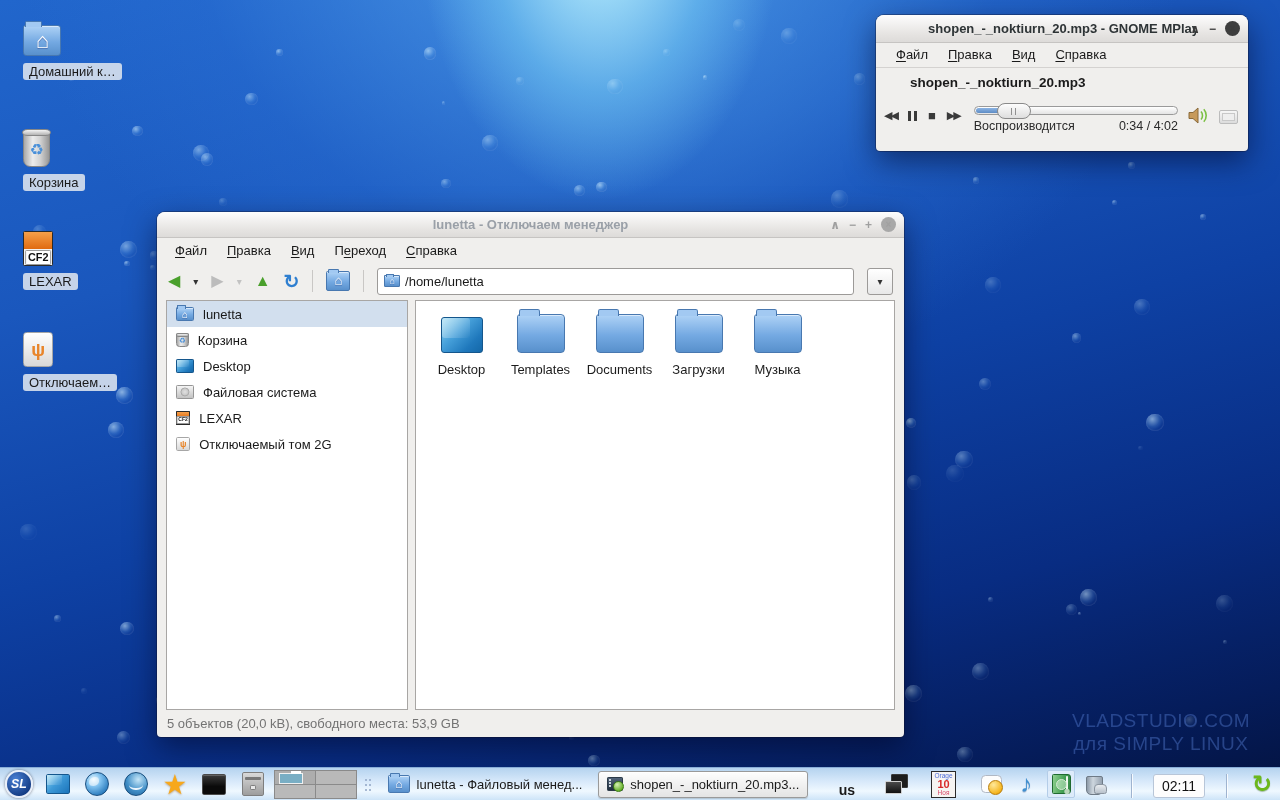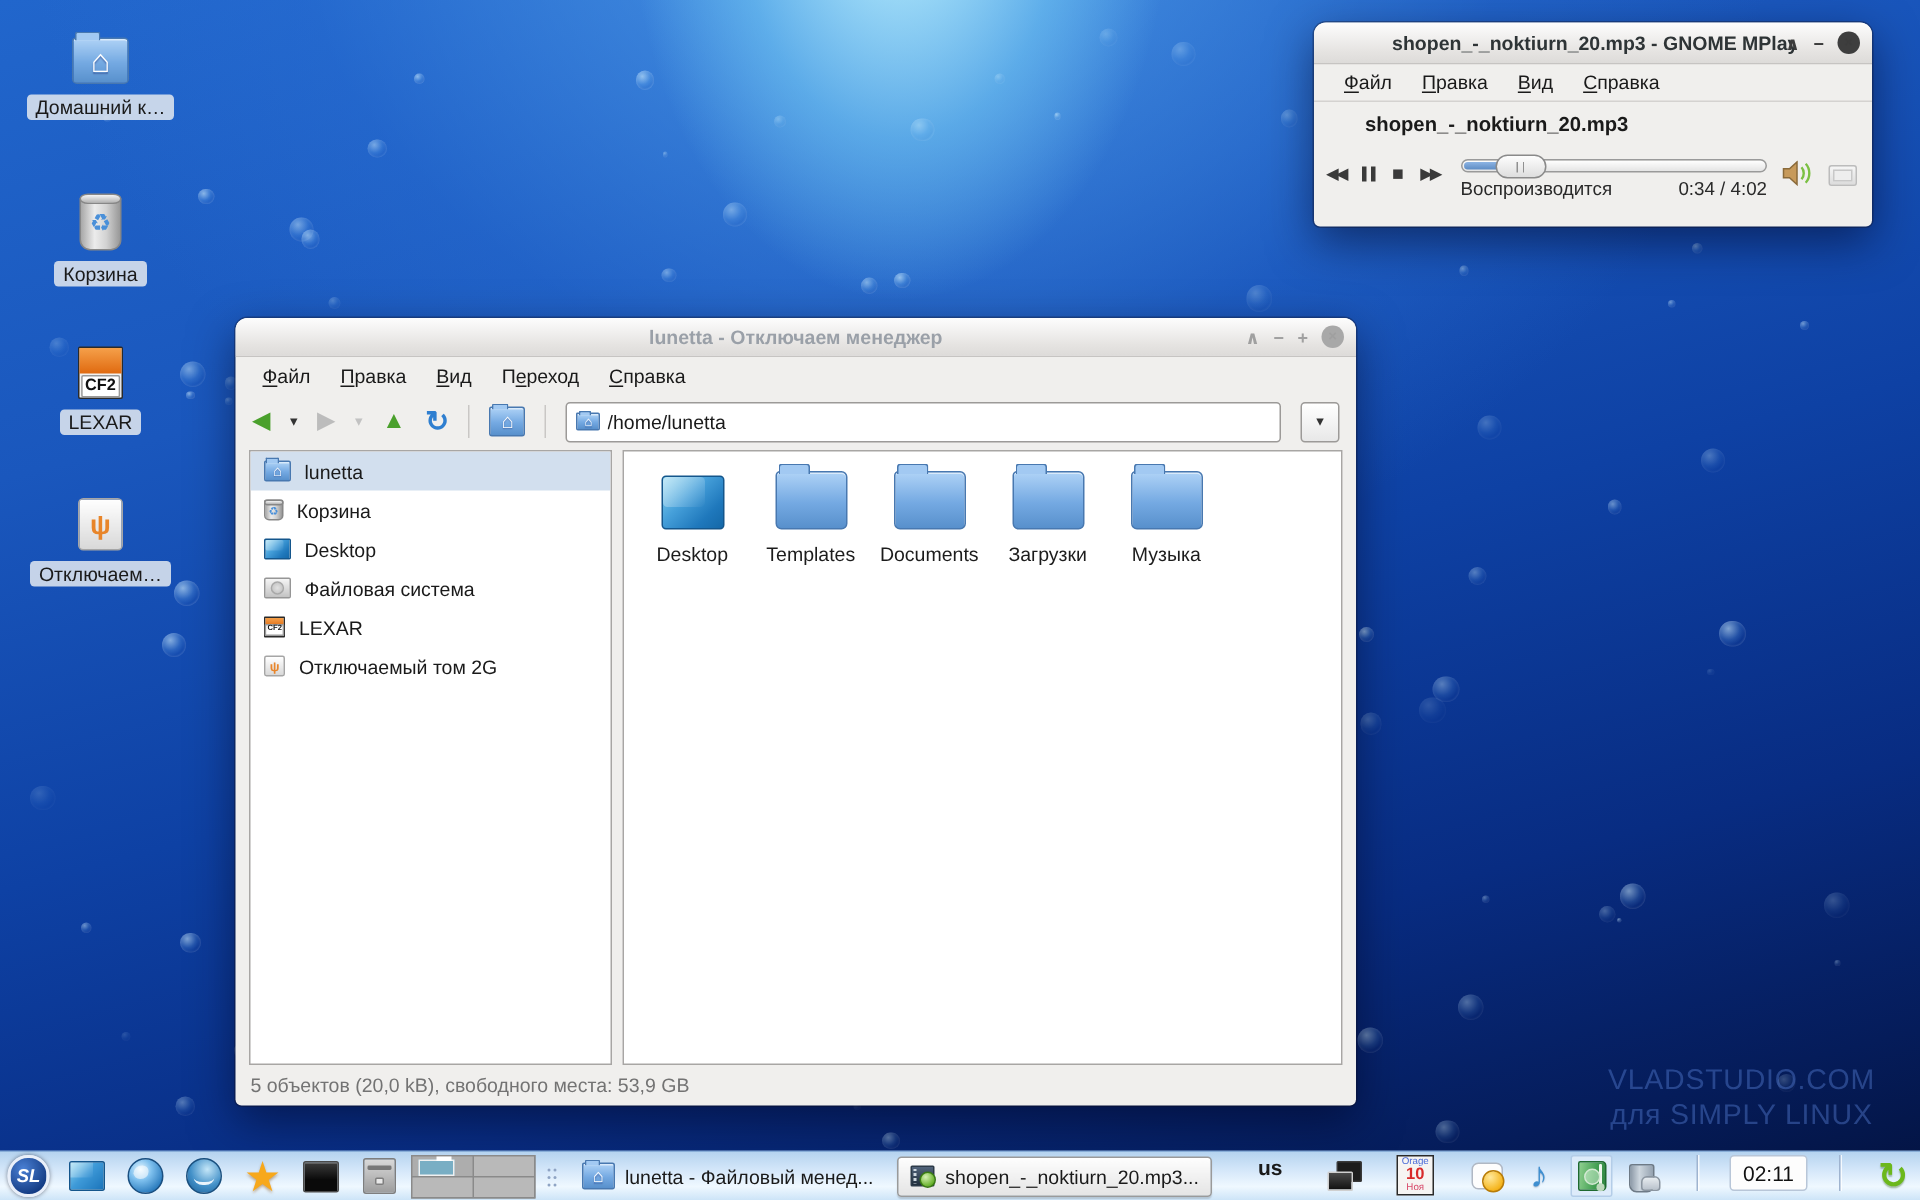--- a/index.html
+++ b/index.html
@@ -101,22 +101,22 @@
     border:.18em solid #d2e8d2; border-radius:50%; background:rgba(235,255,235,.45); box-shadow:.55em .7em 0 -.28em #bcd8bc; }
   .icon-removable-devices { width:2.2em; height:2em; }
   .icon-removable-devices::before { content:""; position:absolute; left:.1em; top:.15em; width:1.5em; height:1.7em;
     background:linear-gradient(90deg,#8d9aa8,#cdd6de 40%,#95a2b0); border:1px solid #6e7a86; border-radius:.2em .2em .5em .5em; }
   .icon-removable-devices::after { content:""; position:absolute; right:0; bottom:.05em; width:1.15em; height:.8em;
     background:linear-gradient(#e8ecf0,#b9c2cc); border:1px solid #8b95a0; border-radius:.4em .4em .25em .25em; }
   .icon-logout::after { content:"↻"; position:absolute; inset:0; display:flex; align-items:center; justify-content:center;
     color:#6cb81c; font-weight:bold; font-size:2.4em; text-shadow:0 1px 1px rgba(30,80,0,.35); }
 
   
-  .desk-icons div.dicon { position:absolute; left:12px; width:110px; display:flex; flex-direction:column;
-    align-items:center; gap:7px; z-index:1; cursor:default; }
+  .desk-icons div.dicon { position:absolute; left:23px; width:110px; display:flex; flex-direction:column;
+    align-items:flex-start; gap:7px; z-index:1; cursor:default; }
   .desk-icons div.dicon:nth-of-type(1){ top:25px; }
   .desk-icons div.dicon:nth-of-type(2){ top:130px; }
   .desk-icons div.dicon:nth-of-type(3){ top:231px; }
   .desk-icons div.dicon:nth-of-type(4){ top:332px; }
   .dicon .ic { font-size:16px; }
   .dicon .icon-trash { height:2.3em; }
   .dicon .icon-cf-card,.dicon .icon-usb-drive { height:2.2em; }
   .dlabel { max-width:108px; white-space:nowrap; overflow:hidden; background:rgba(213,222,237,.92);
     border-radius:3px; padding:1px 6px; font-size:13px; color:#1a1a1a; }
 
@@ -221,21 +221,21 @@
   .drag-handle { width:10px; height:26px; position:relative; flex:none; cursor:default; }
   .drag-handle::before { content:""; position:absolute; left:2px; top:8px; width:2px; height:2px; border-radius:50%;
     background:#8fa4c4; box-shadow:0 5px 0 #8fa4c4, 0 10px 0 #8fa4c4, 4px 0 0 #8fa4c4, 4px 5px 0 #8fa4c4, 4px 10px 0 #8fa4c4; }
   .winlist { display:flex; align-items:center; gap:7px; flex:1; min-width:0; }
   .task-btn { display:flex; align-items:center; gap:7px; height:27px; padding:0 8px; max-width:212px;
     border:1px solid transparent; border-radius:3px; cursor:default; min-width:0; }
   .task-btn .ic { font-size:9px; }
   .task-btn span.tlabel { white-space:nowrap; overflow:hidden; font-size:13px; }
   .task-btn.active { background:linear-gradient(#fefefe,#e4e4e4); border-color:#9a9a9a;
     box-shadow:inset 0 1px 0 #fff, 0 1px 1px rgba(0,0,0,.15); }
-  .tray { display:flex; align-items:flex-start; gap:21px; flex:none; }
+  .tray { display:flex; align-items:flex-end; gap:21px; flex:none; }
   .kbd-layout { font-weight:bold; font-size:14px; color:#1a1a1a; padding:0 6px; cursor:default; }
   .tray .ticon { display:flex; align-items:center; justify-content:center; width:28px; height:28px; cursor:default; }
   .ticon .ic { font-size:10px; }
   .ticon.highlight { background:#ddebfa; border:1px solid #b4cde8; border-radius:2px; }
   .orage { width:25px; height:27px; background:#f6f4f2; border:1px solid #2a2a2a; display:flex; flex-direction:column;
     align-items:center; justify-content:center; line-height:1; cursor:default; flex:none; }
   .orage .o-app { font-size:6.5px; color:#4a6ad8; }
   .orage .o-day { font-size:11px; font-weight:bold; color:#d82a2a; }
   .orage .o-mon { font-size:6.5px; color:#d84a6a; }
   .clock { background:#fdfdfd; border:1px solid #b8c6d8; border-radius:3px; padding:3px 8px;

